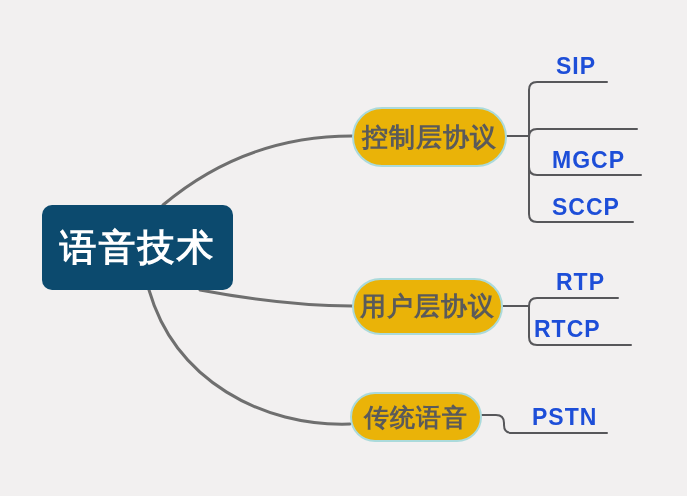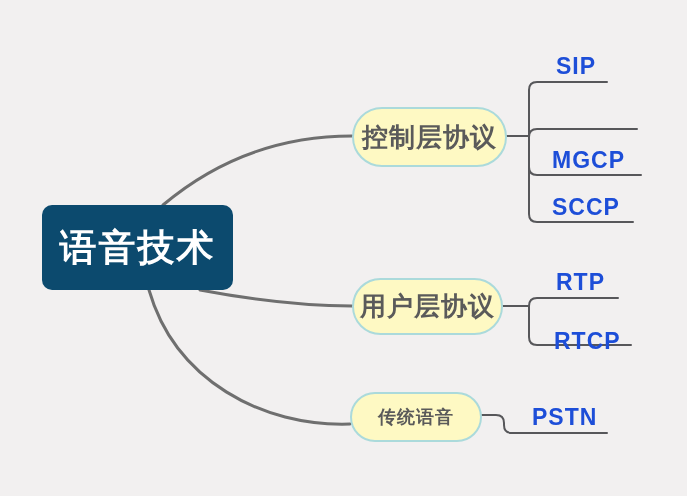--- a/index.html
+++ b/index.html
@@ -21,46 +21,46 @@
   }
   .root{
     left:42px;top:205px;width:191px;height:85px;
     background:#0c4a6e;
     border-radius:10px;
     color:#ffffff;
     font-size:37px;
     letter-spacing:2px;
   }
   .branch{
-    background:#fef9c3;
+    background:#eab308;
     border:2px solid #abdadb;
     border-radius:32px;
     color:#5a5a5a;
     font-size:26px;
     letter-spacing:1px;
   }
   .branch.b1{left:352px;top:107px;width:155px;height:60px;}
   .branch.b2{left:352px;top:278px;width:151px;height:57px;text-align:center;}
-  .branch.b3{left:350px;top:392px;width:132px;height:50px;font-size:18px;}
+  .branch.b3{left:350px;top:392px;width:132px;height:50px;font-size:25px;}
   .leaf{
     position:absolute;
     font-weight:bold;
     font-size:23px;
     line-height:23px;
     color:#1d4ed8;
     letter-spacing:1px;
     white-space:nowrap;
     cursor:default;
   }
   .leaf.sip {left:556px;top:55px;}
   .leaf.h323{left:554px;top:102px;}
   .leaf.mgcp{left:552px;top:149px;}
   .leaf.sccp{left:552px;top:196px;text-align:right;}
   .leaf.rtp {left:556px;top:271px;}
-  .leaf.rtcp{left:554px;top:318px;margin-top:12px;}
+  .leaf.rtcp{left:534px;top:318px;}
   .leaf.pstn{left:532px;top:406px;}
 </style>
 </head>
 <body>
 
 <div class="stage">
 
   <svg class="edges" width="687" height="496" viewBox="0 0 687 496">
 
     <g fill="none" stroke="#6f6f6f" stroke-width="3" stroke-linecap="round">

